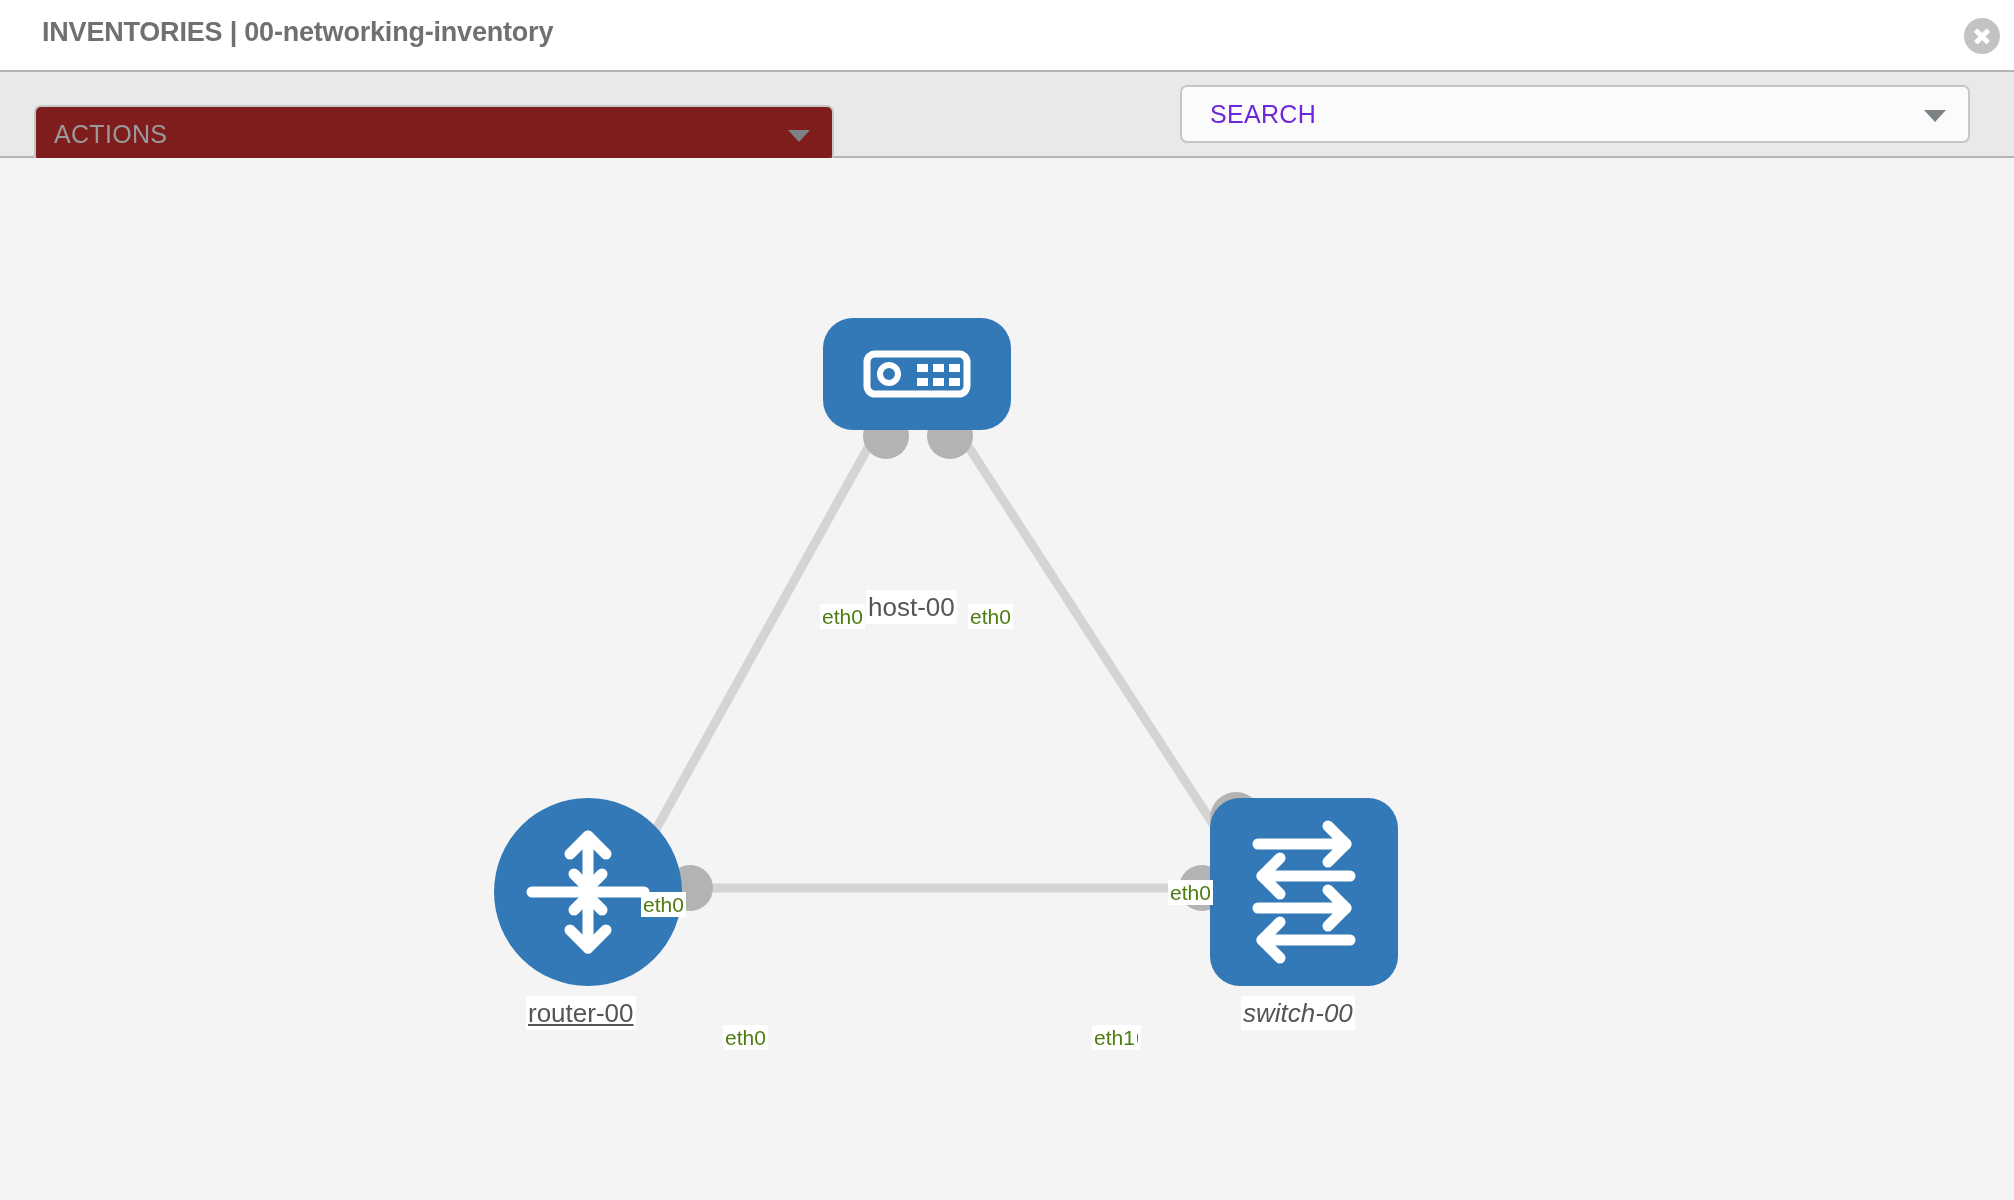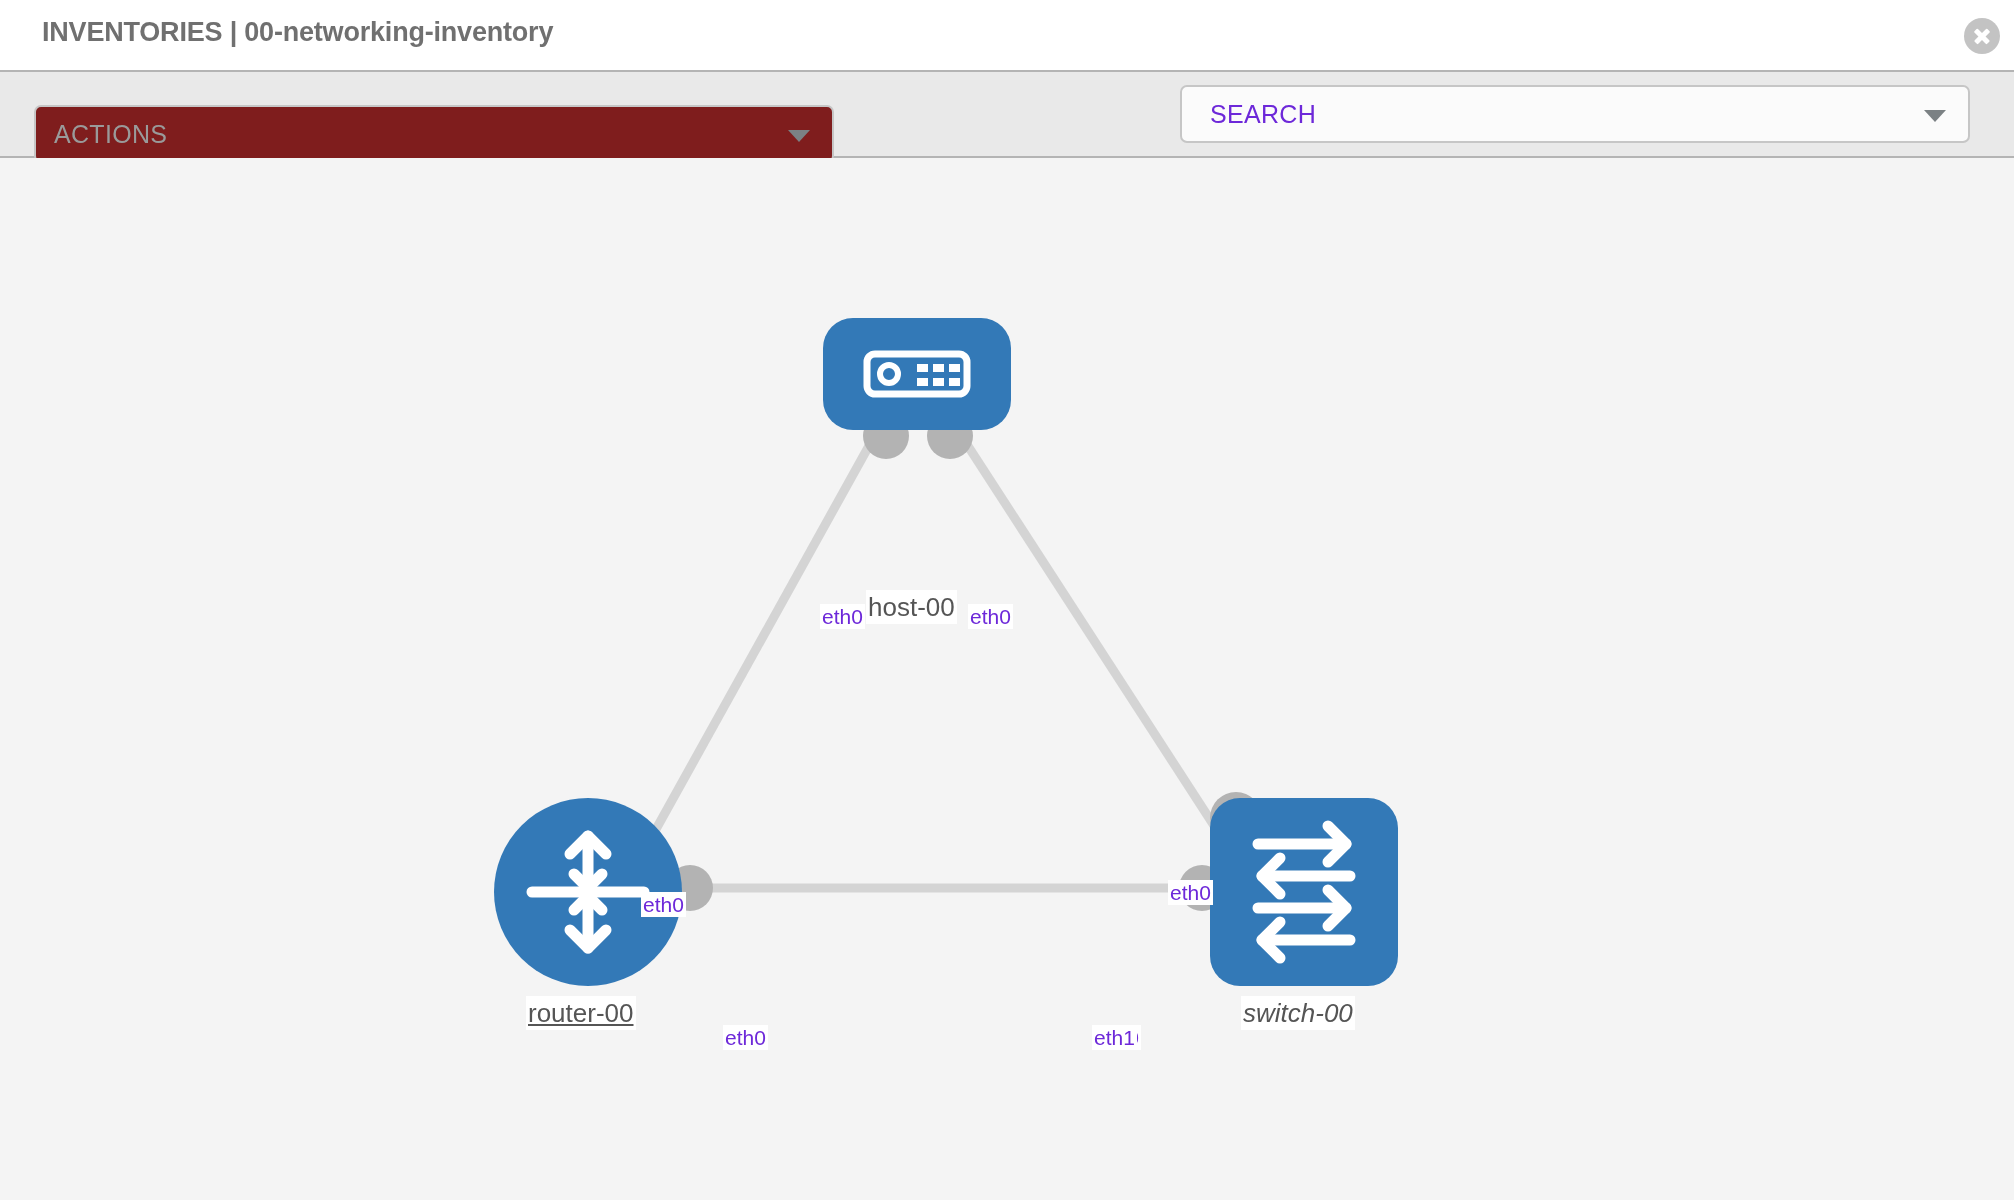--- a/index.html
+++ b/index.html
@@ -140,21 +140,21 @@
   
   .nlabel {
     position: absolute;
     background: #ffffff;
     color: #555555;
     white-space: nowrap;
     padding: 0 2px;
     pointer-events: none;
   }
   .node-name { font-size: 26px; line-height: 34px; }
-  .if-label  { font-size: 21px; line-height: 25px; color: #6d28d9; }
+  .if-label  { font-size: 21px; line-height: 25px; color: #4d7c0f; }
 </style>
 </head>
 <body>
 
 <div id="app">
 
   <div id="header">
     <div id="page-title">INVENTORIES | 00-networking-inventory</div>
     <div id="close-button">
       <div class="x1"></div>

